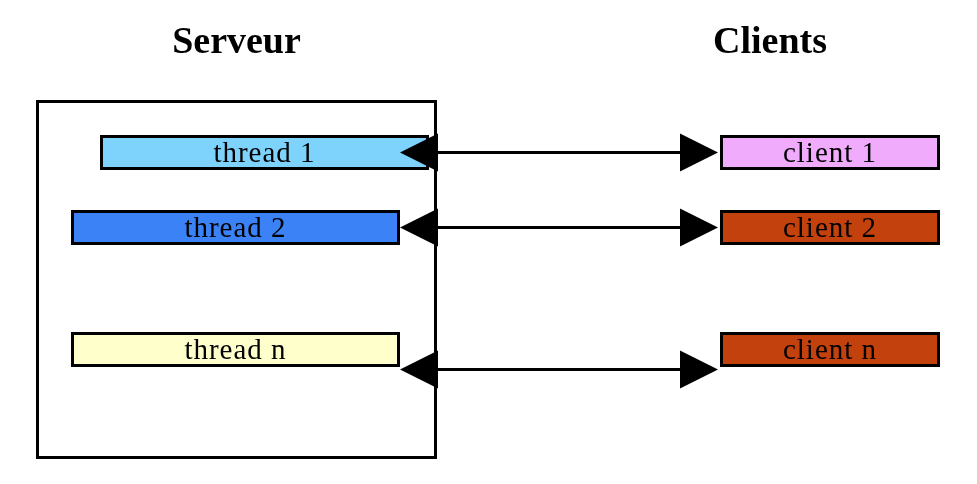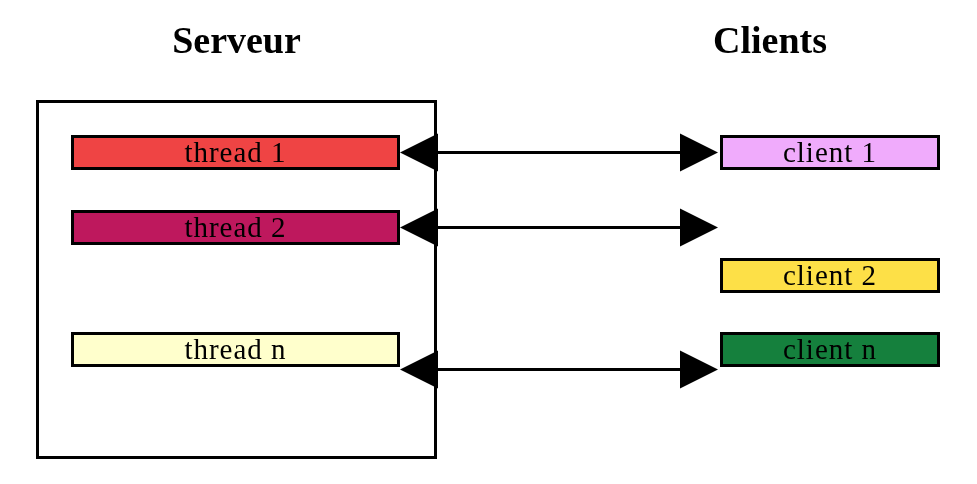--- a/index.html
+++ b/index.html
@@ -57,28 +57,28 @@
 </head>
 <body>
 
 <div class="canvas">
 
   <div class="title title-clients">Clients</div>
   <div class="title title-server">Serveur</div>
 
   <div class="server-box"></div>
 
-  <div class="node thread r0" style="background-color: #ef4444;">thread 1</div>
+  <div class="node thread r0" style="background-color: #7dd3fc; margin-left: 29px;">thread 1</div>
   <div class="node client r0" style="background-color: #f0abfc;">client 1</div>
 
-  <div class="node thread r1" style="background-color: #be185d;">thread 2</div>
-  <div class="node client r1" style="background-color: #fde047; margin-top: 48px;">client 2</div>
+  <div class="node thread r1" style="background-color: #3b82f6;">thread 2</div>
+  <div class="node client r1" style="background-color: #c2410c;">client 2</div>
 
   <div class="node thread r2" style="background-color: rgb(255, 255, 204);">thread n</div>
-  <div class="node client r2" style="background-color: #15803d;">client n</div>
+  <div class="node client r2" style="background-color: #c2410c;">client n</div>
 
   <svg class="arrow-layer" viewBox="0 0 977 484" xmlns="http://www.w3.org/2000/svg">
     <g fill="#000" stroke="none">
       <line x1="434" y1="152.5" x2="684" y2="152.5" stroke="#000" stroke-width="3"></line>
       <polygon points="400,152.5 438,133.5 438,171.5"></polygon>
       <polygon points="718,152.5 680,133.5 680,171.5"></polygon>
     </g>
     <g fill="#000" stroke="none">
       <line x1="434" y1="227.5" x2="684" y2="227.5" stroke="#000" stroke-width="3"></line>
       <polygon points="400,227.5 438,208.5 438,246.5"></polygon>

